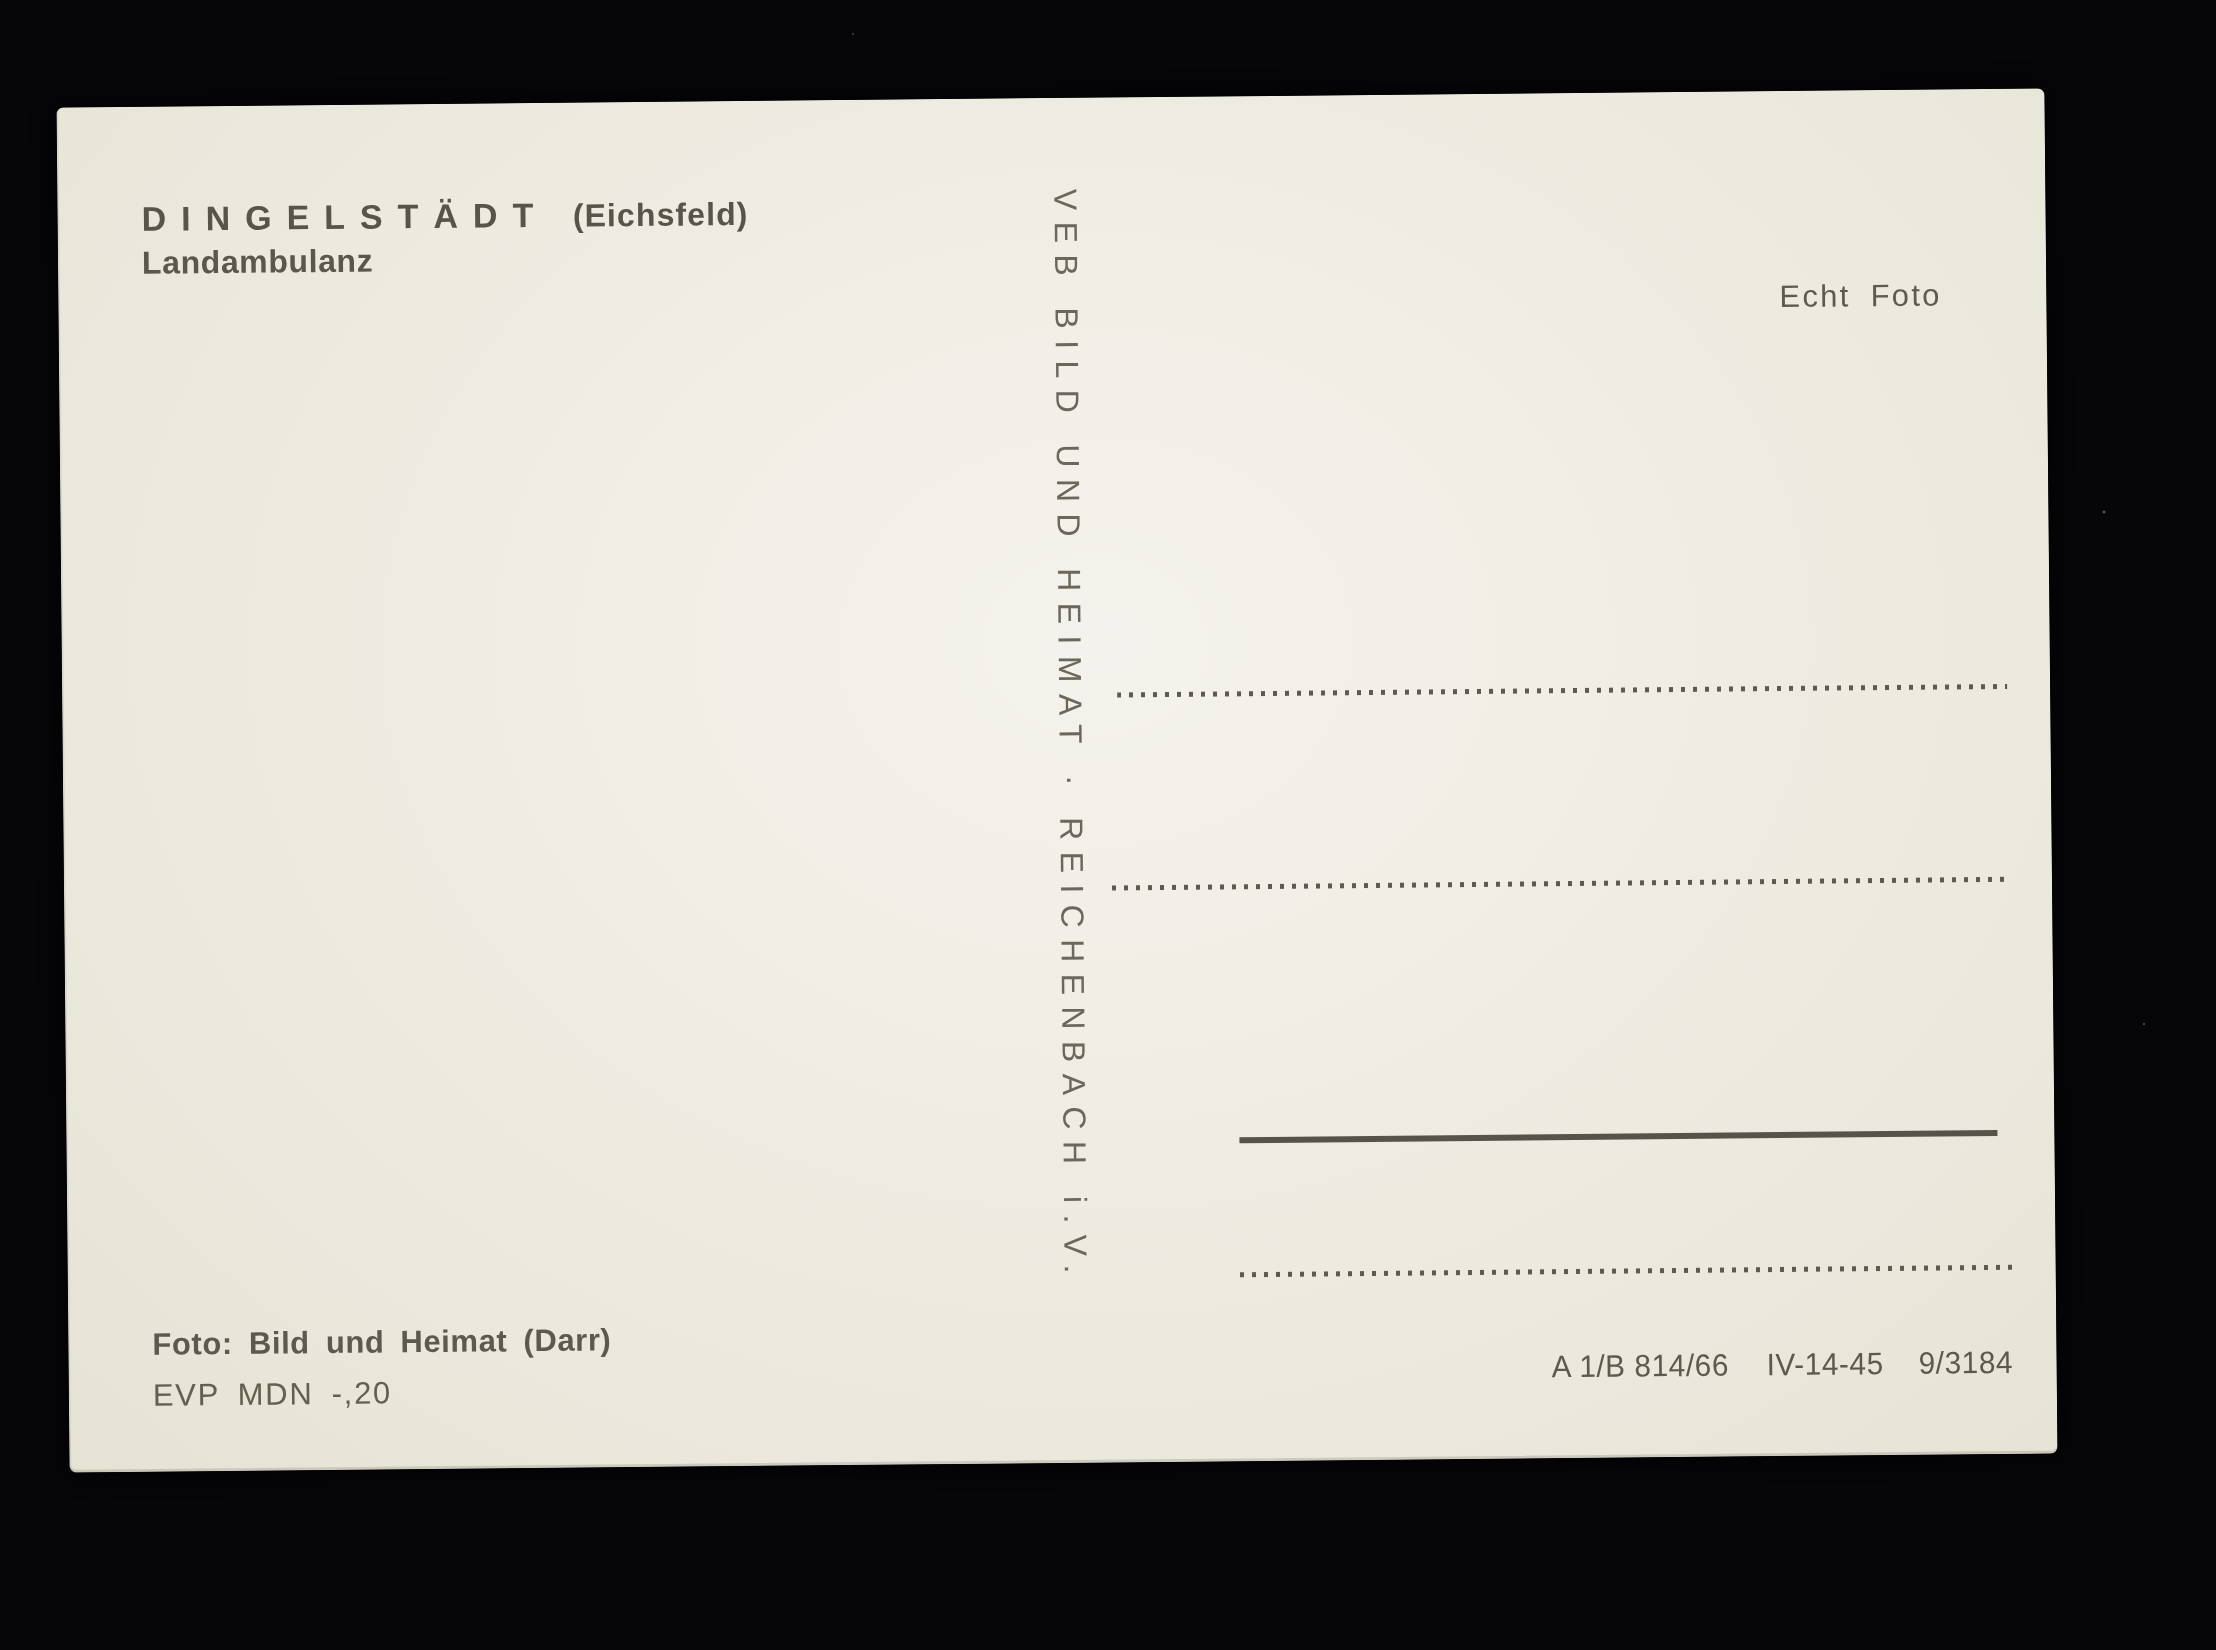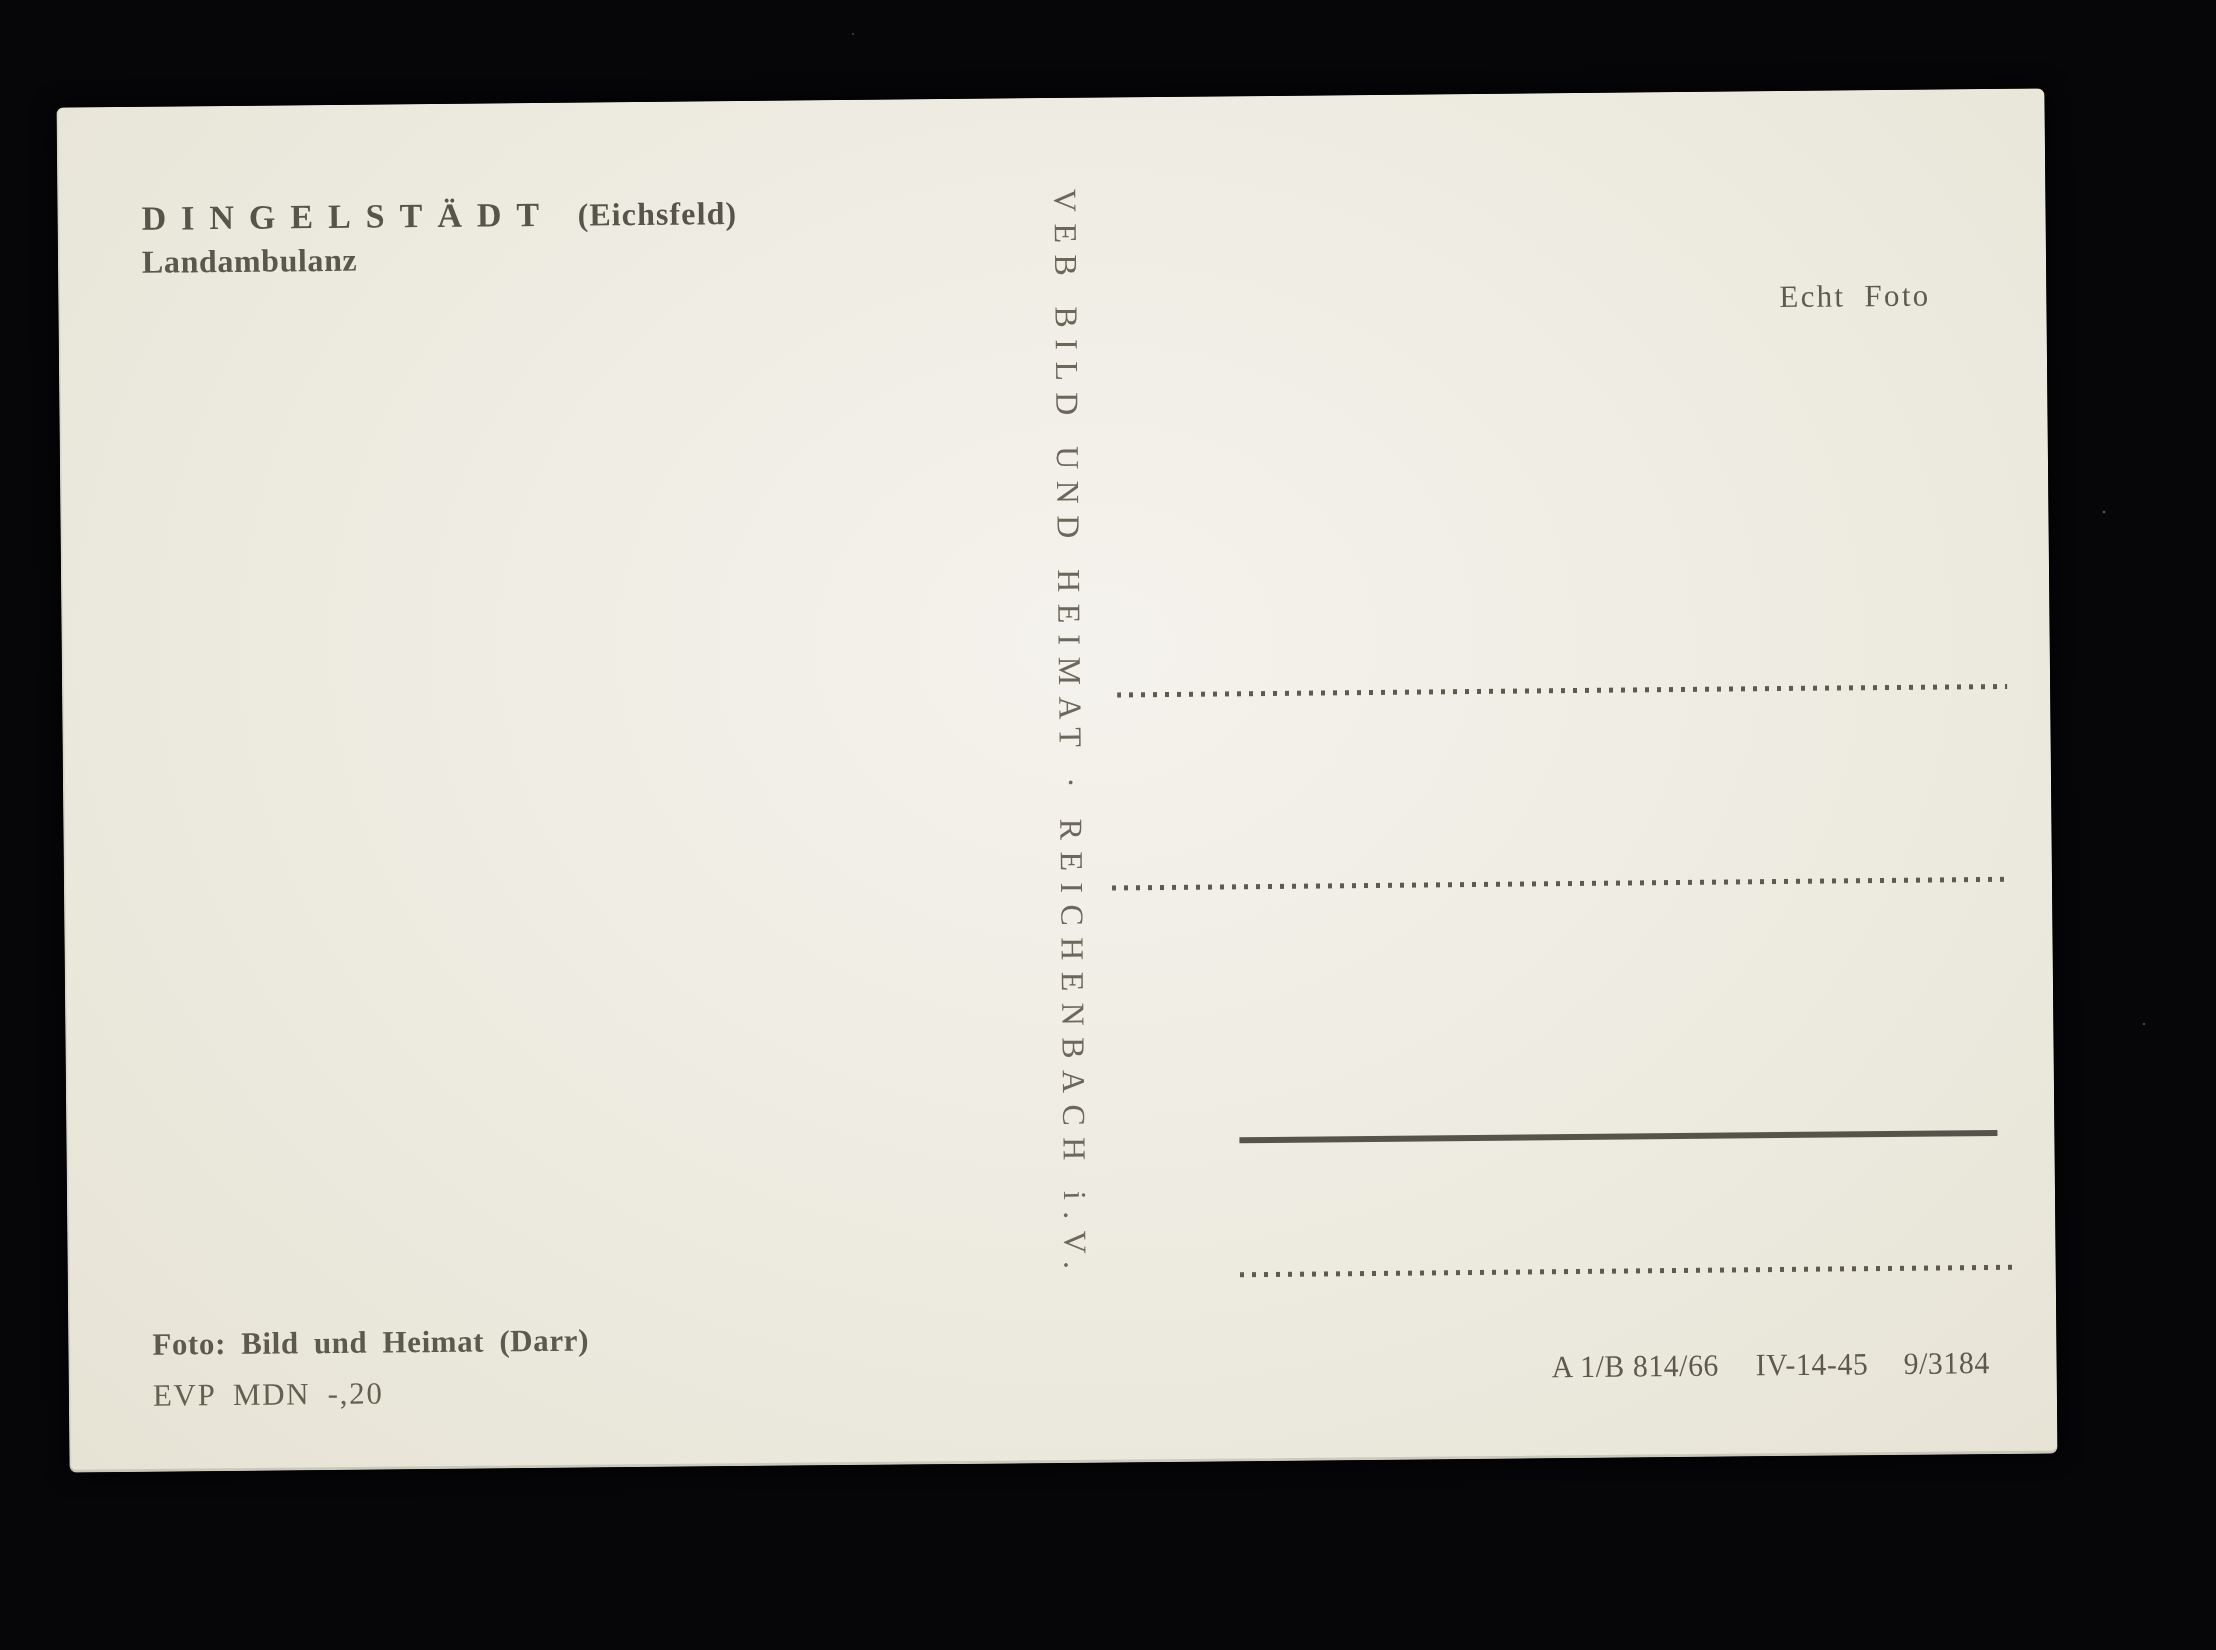--- a/index.html
+++ b/index.html
@@ -16,21 +16,20 @@
     background-image:
       radial-gradient(circle 1.7px at 177px 291px,  rgba(190,200,230,.5) 0 1.1px, transparent 1.7px),
       radial-gradient(circle 1.7px at 671px 125px, rgba(190,200,230,.35) 0 1.1px, transparent 1.7px),
       radial-gradient(circle 1.1px at 353px 1479px, rgba(190,200,230,.4) 0 0.6px, transparent 1.1px),
       radial-gradient(circle 1.7px at 2104px 512px, rgba(190,200,230,.4) 0 1.1px, transparent 1.7px),
       radial-gradient(circle 1.1px at 2144px 1024px,rgba(190,200,230,.45) 0 0.6px, transparent 1.1px),
       radial-gradient(circle 1.1px at 1137px 1592px,rgba(190,200,230,.35) 0 0.6px, transparent 1.1px),
       radial-gradient(circle 1.1px at 102px 853px, rgba(190,200,230,.3) 0 0.6px, transparent 1.1px),
       radial-gradient(circle 1.1px at 1934px 1570px,rgba(190,200,230,.35) 0 0.6px, transparent 1.1px),
       radial-gradient(circle 1.1px at 853px 34px,  rgba(190,200,230,.3) 0 0.6px, transparent 1.1px);
-    font-family: Liberation Serif, serif;
   }
   .card {
     position: absolute;
     left: 63px; top: 98px;
     width: 1988px; height: 1365px;
     transform: rotate(-0.55deg);
     transform-origin: 50% 50%;
     background-color: #edebe0;
     background-image: radial-gradient(ellipse at 52% 40%, #f4f2ec 0%, #edebe0 55%, #e6e3d5 100%);
     border-radius: 6.8px;

